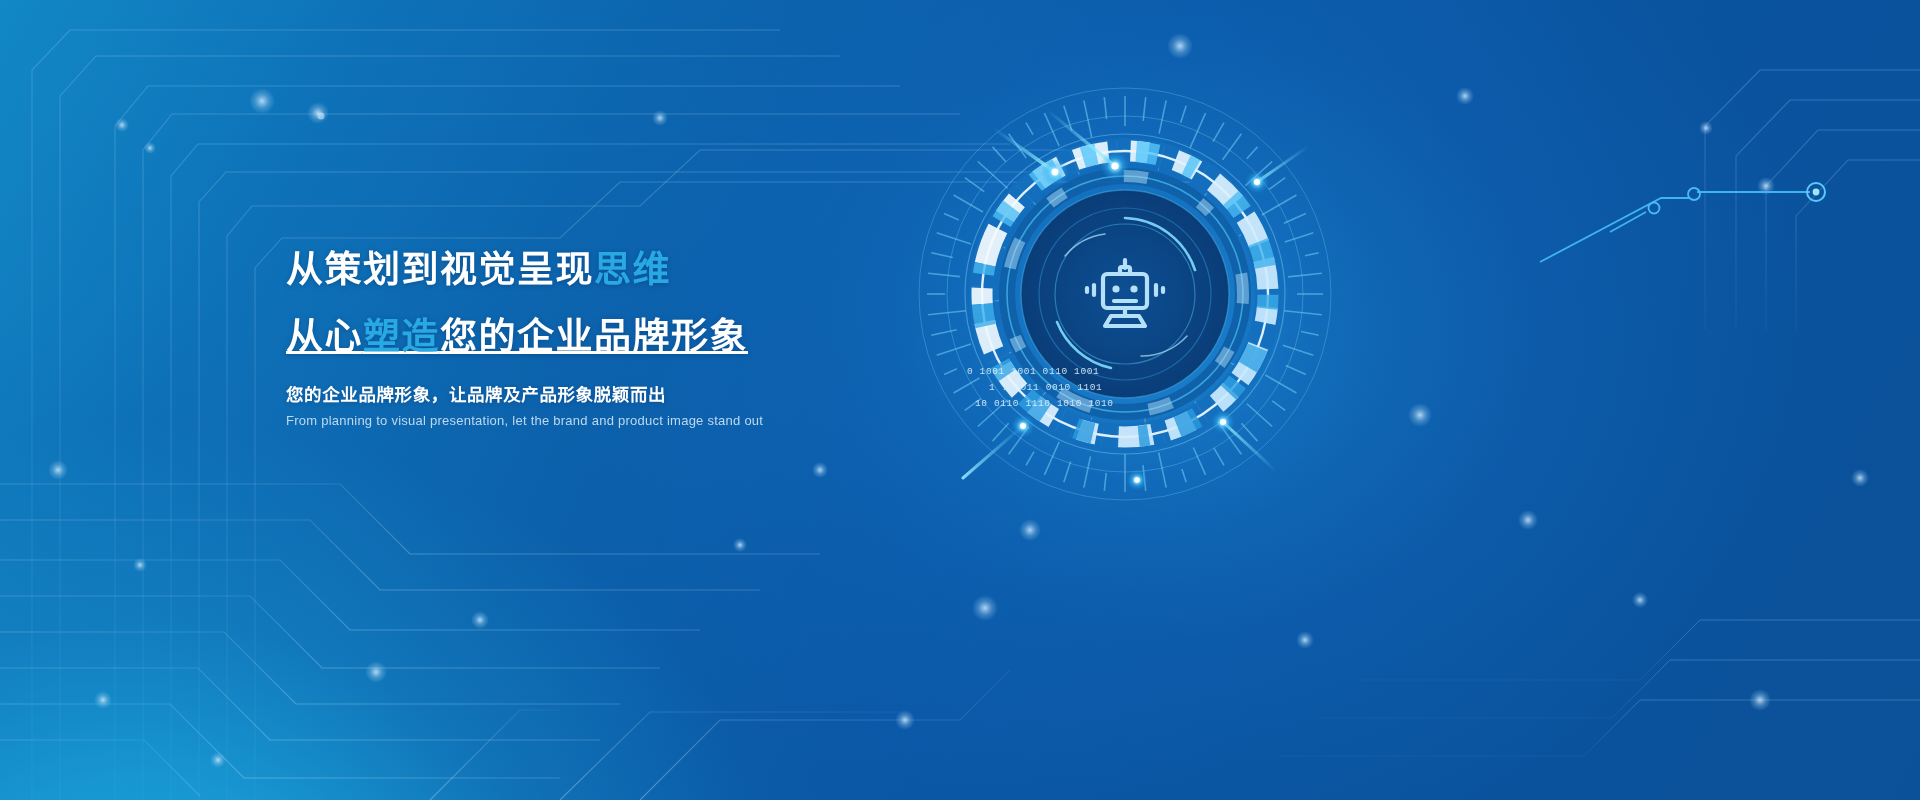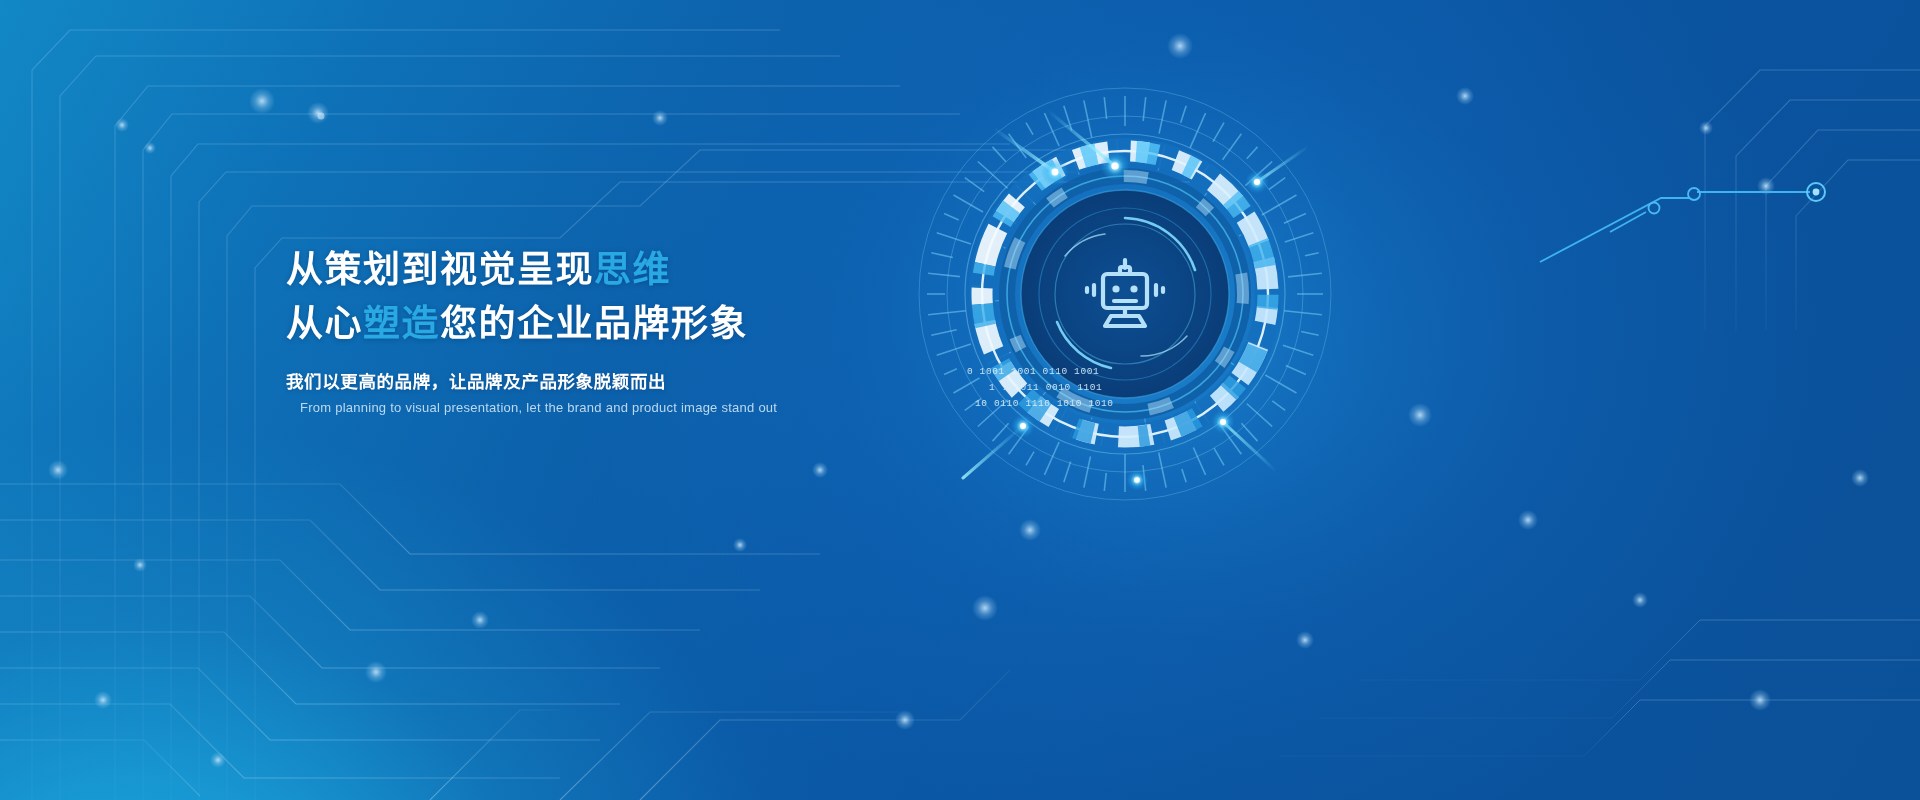--- a/index.html
+++ b/index.html
@@ -43,29 +43,29 @@
   
   .copy{
     position:absolute;left:286px;top:246px;width:760px;
   }
   .headline{
     font-size:37px;line-height:47px;font-weight:bold;color:#ffffff;
     letter-spacing:1.5px;margin:0;white-space:nowrap;
     text-shadow:0 1px 5px rgba(2,40,90,0.35);
   }
   .headline .accent{color:#29a9e4;}
-  .hl2{margin-top:7px;}
+  .hl2{margin-top:20px;text-decoration:underline;}
   .sub-cn{
     margin-top:23px;font-size:17.5px;line-height:25px;color:#ffffff;
     font-weight:bold;letter-spacing:.6px;white-space:nowrap;
     text-shadow:0 1px 4px rgba(2,40,90,0.3);
   }
   .sub-en{
     margin-top:3px;font-size:13px;line-height:19px;
-    color:#bcd9ef;letter-spacing:.25px;white-space:nowrap;margin-left:14px;
+    color:#bcd9ef;letter-spacing:.25px;white-space:nowrap;
   }
 </style>
 </head>
 <body>
 
 <div class="stage">
 
   <div class="layer">
     <svg viewBox="0 0 1920 800" xmlns="http://www.w3.org/2000/svg">
       <defs>
@@ -636,17 +636,17 @@
     </svg>
   </div>
 
   <div class="copy">
     <div class="headline">
       <span>从策划到视觉呈现</span><span class="accent">思维</span>
     </div>
     <div class="headline hl2">
       <span>从心</span><span class="accent">塑造</span><span>您的企业品牌形象</span>
     </div>
-    <div class="sub-cn">我们以更高的品牌，让品牌及产品形象脱颖而出</div>
+    <div class="sub-cn">您的企业品牌形象，让品牌及产品形象脱颖而出</div>
     <div class="sub-en">From planning to visual presentation, let the brand and product image stand out</div>
   </div>
 
 </div>
 
 </body></html>

